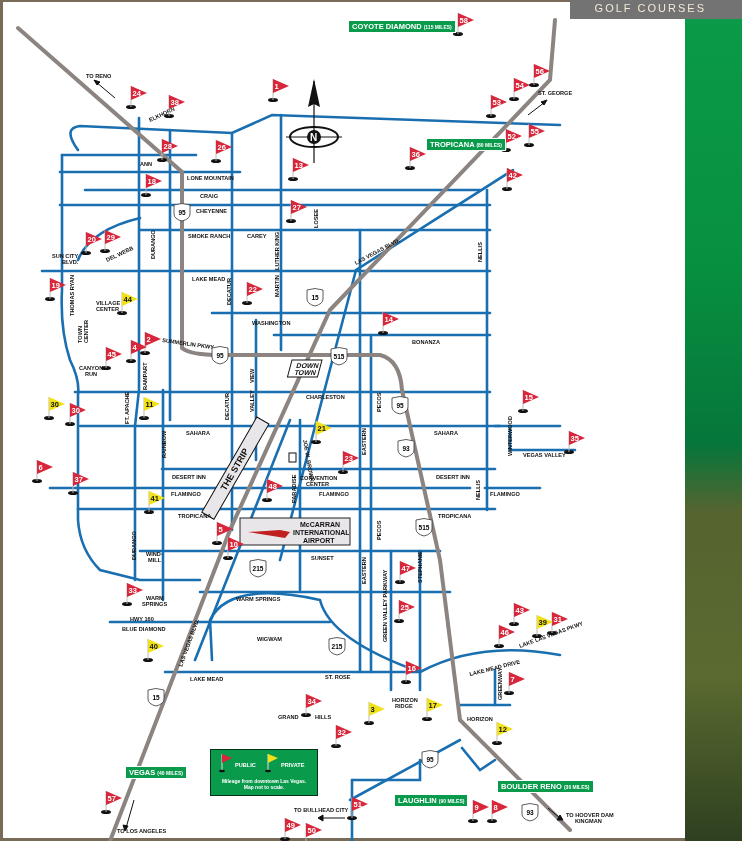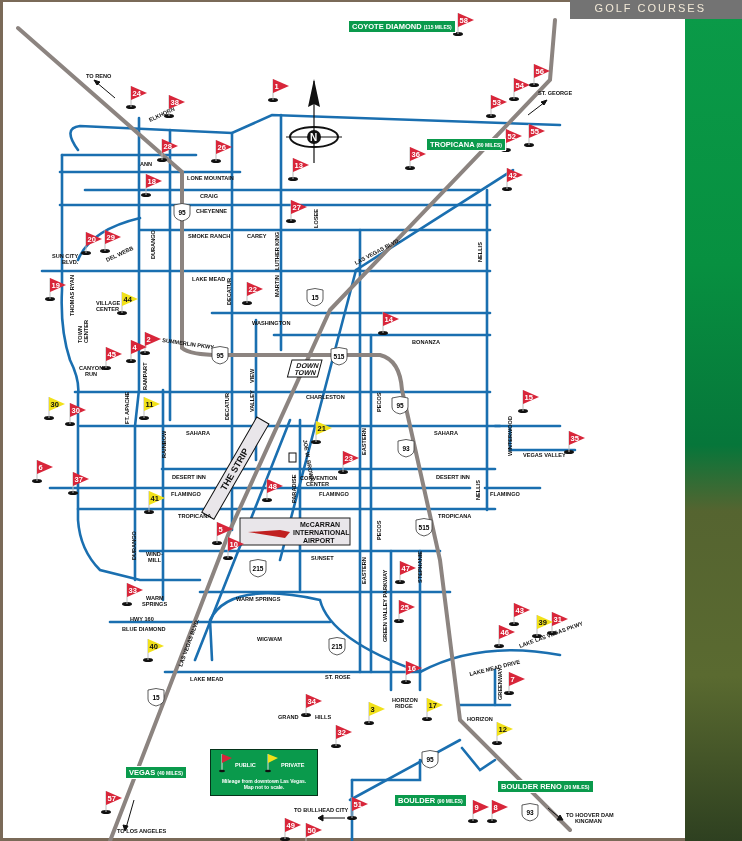--- a/index.html
+++ b/index.html
@@ -626,21 +626,21 @@
     <text class="lbl" x="538" y="95">ST. GEORGE</text>
     <text class="lbl" x="117" y="833">TO LOS ANGELES</text>
     <text class="lbl" x="294" y="812">TO BULLHEAD CITY</text>
     <text class="lbl" x="566" y="817">TO HOOVER DAM</text>
     <text class="lbl" x="575" y="823">KINGMAN</text>
   </svg>
 
   <div class="sign" style="left:348px;top:20px;"><span>COYOTE DIAMOND</span> <small>(115 MILES)</small></div>
   <div class="sign" style="left:426px;top:138px;"><span>TROPICANA</span> <small>(80 MILES)</small></div>
   <div class="sign" style="left:125px;top:766px;"><span>VEGAS</span> <small>(40 MILES)</small></div>
-  <div class="sign" style="left:394px;top:794px;"><span>BOULDER</span> <small>(90 MILES)</small></div>
+  <div class="sign" style="left:394px;top:794px;"><span>LAUGHLIN</span> <small>(90 MILES)</small></div>
   <div class="sign" style="left:497px;top:780px;"><span>BOULDER RENO</span> <small>(30 MILES)</small></div>
 
   <div id="legend">
     <svg style="position:absolute;left:8px;top:3px" width="14" height="20">
       <line x1="3" y1="1" x2="3" y2="18" stroke="#ddd" stroke-width="1"></line>
         <path d="M3,1 L13,5 L3,10 Z" fill="#d8263a"></path>
         <ellipse cx="3" cy="18" rx="3" ry="1.3" fill="#111"></ellipse>
     </svg>
     <span class="lg" style="left:24px;top:12px;">PUBLIC</span>
     <svg style="position:absolute;left:54px;top:3px" width="14" height="20">

